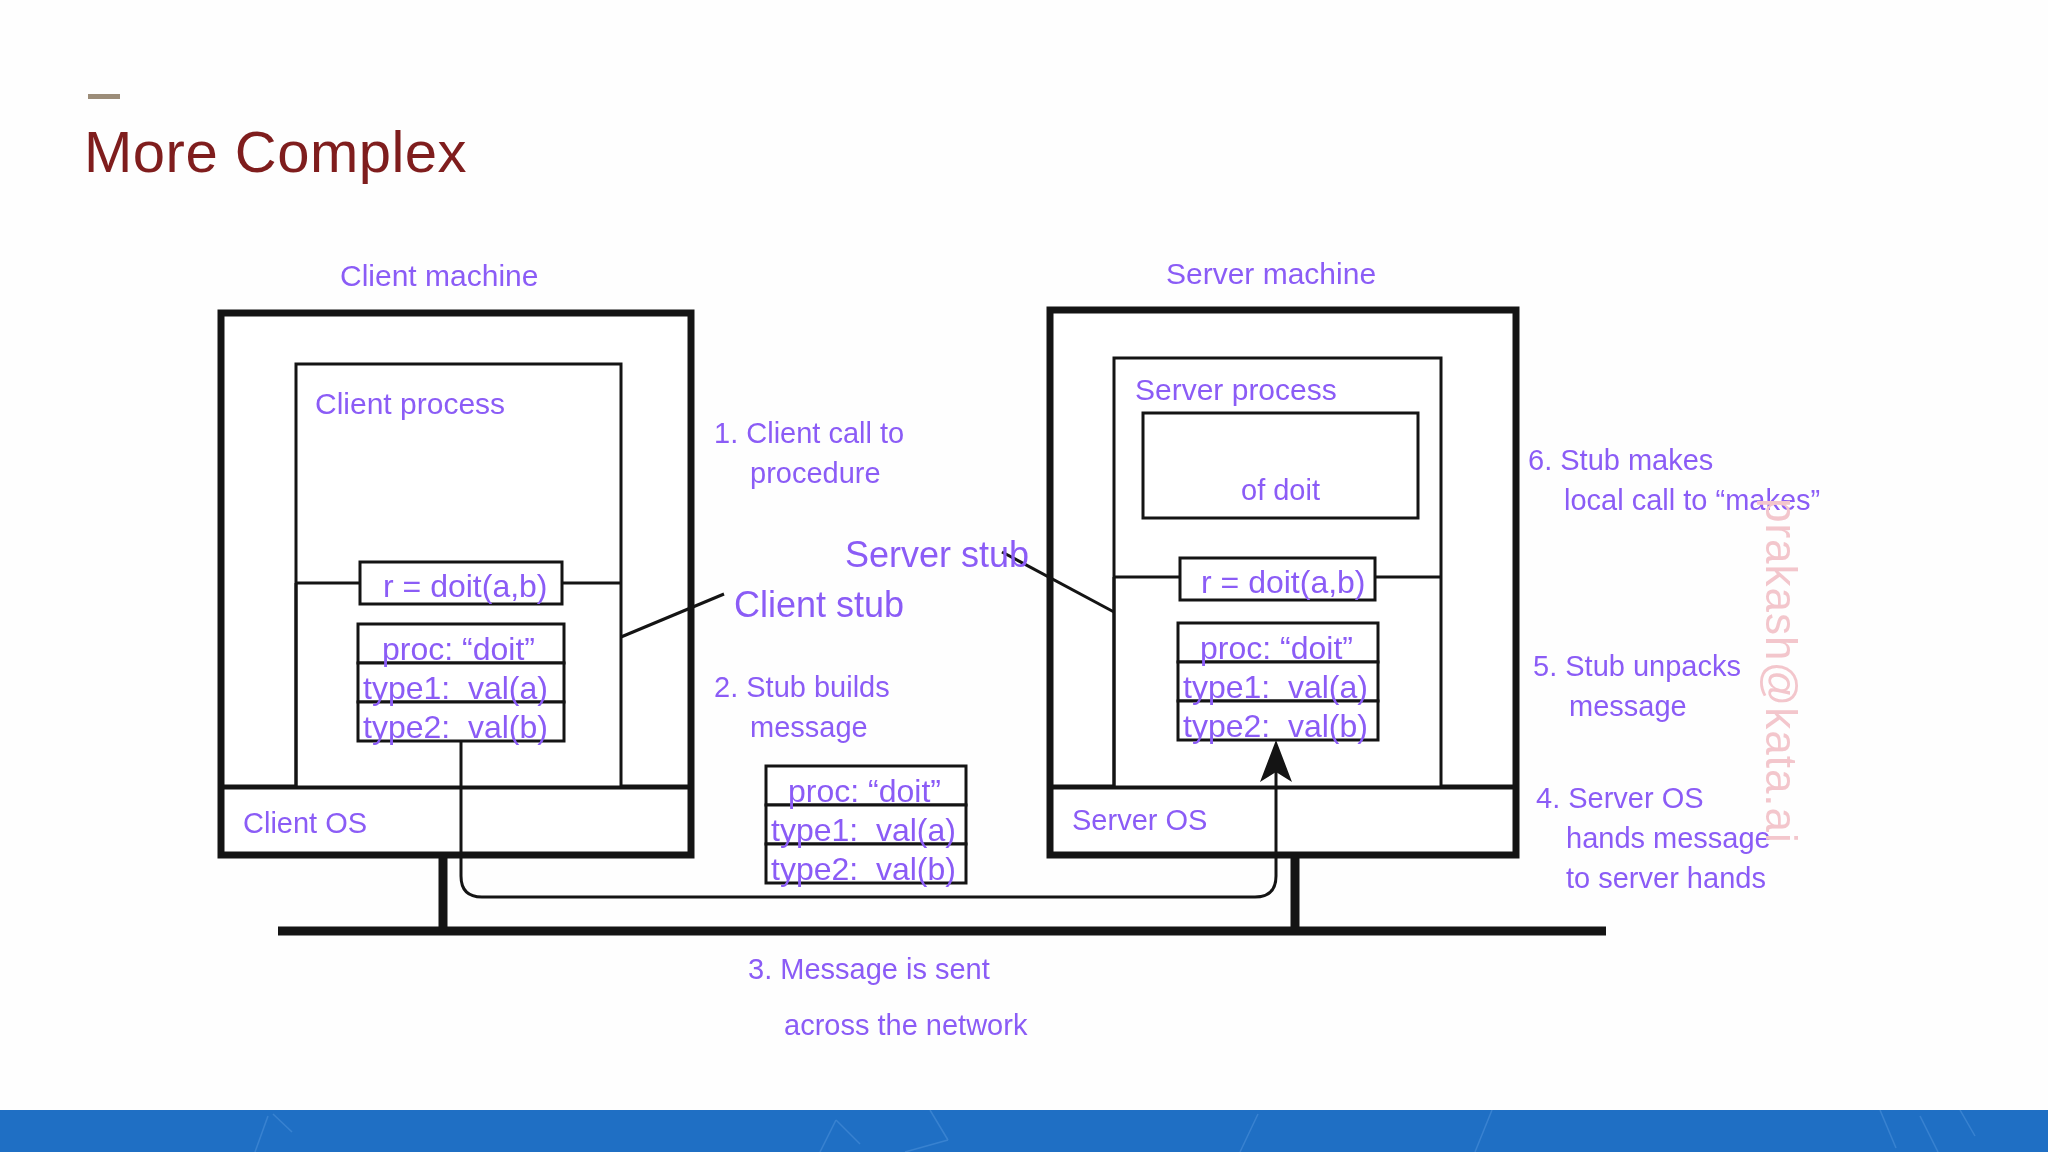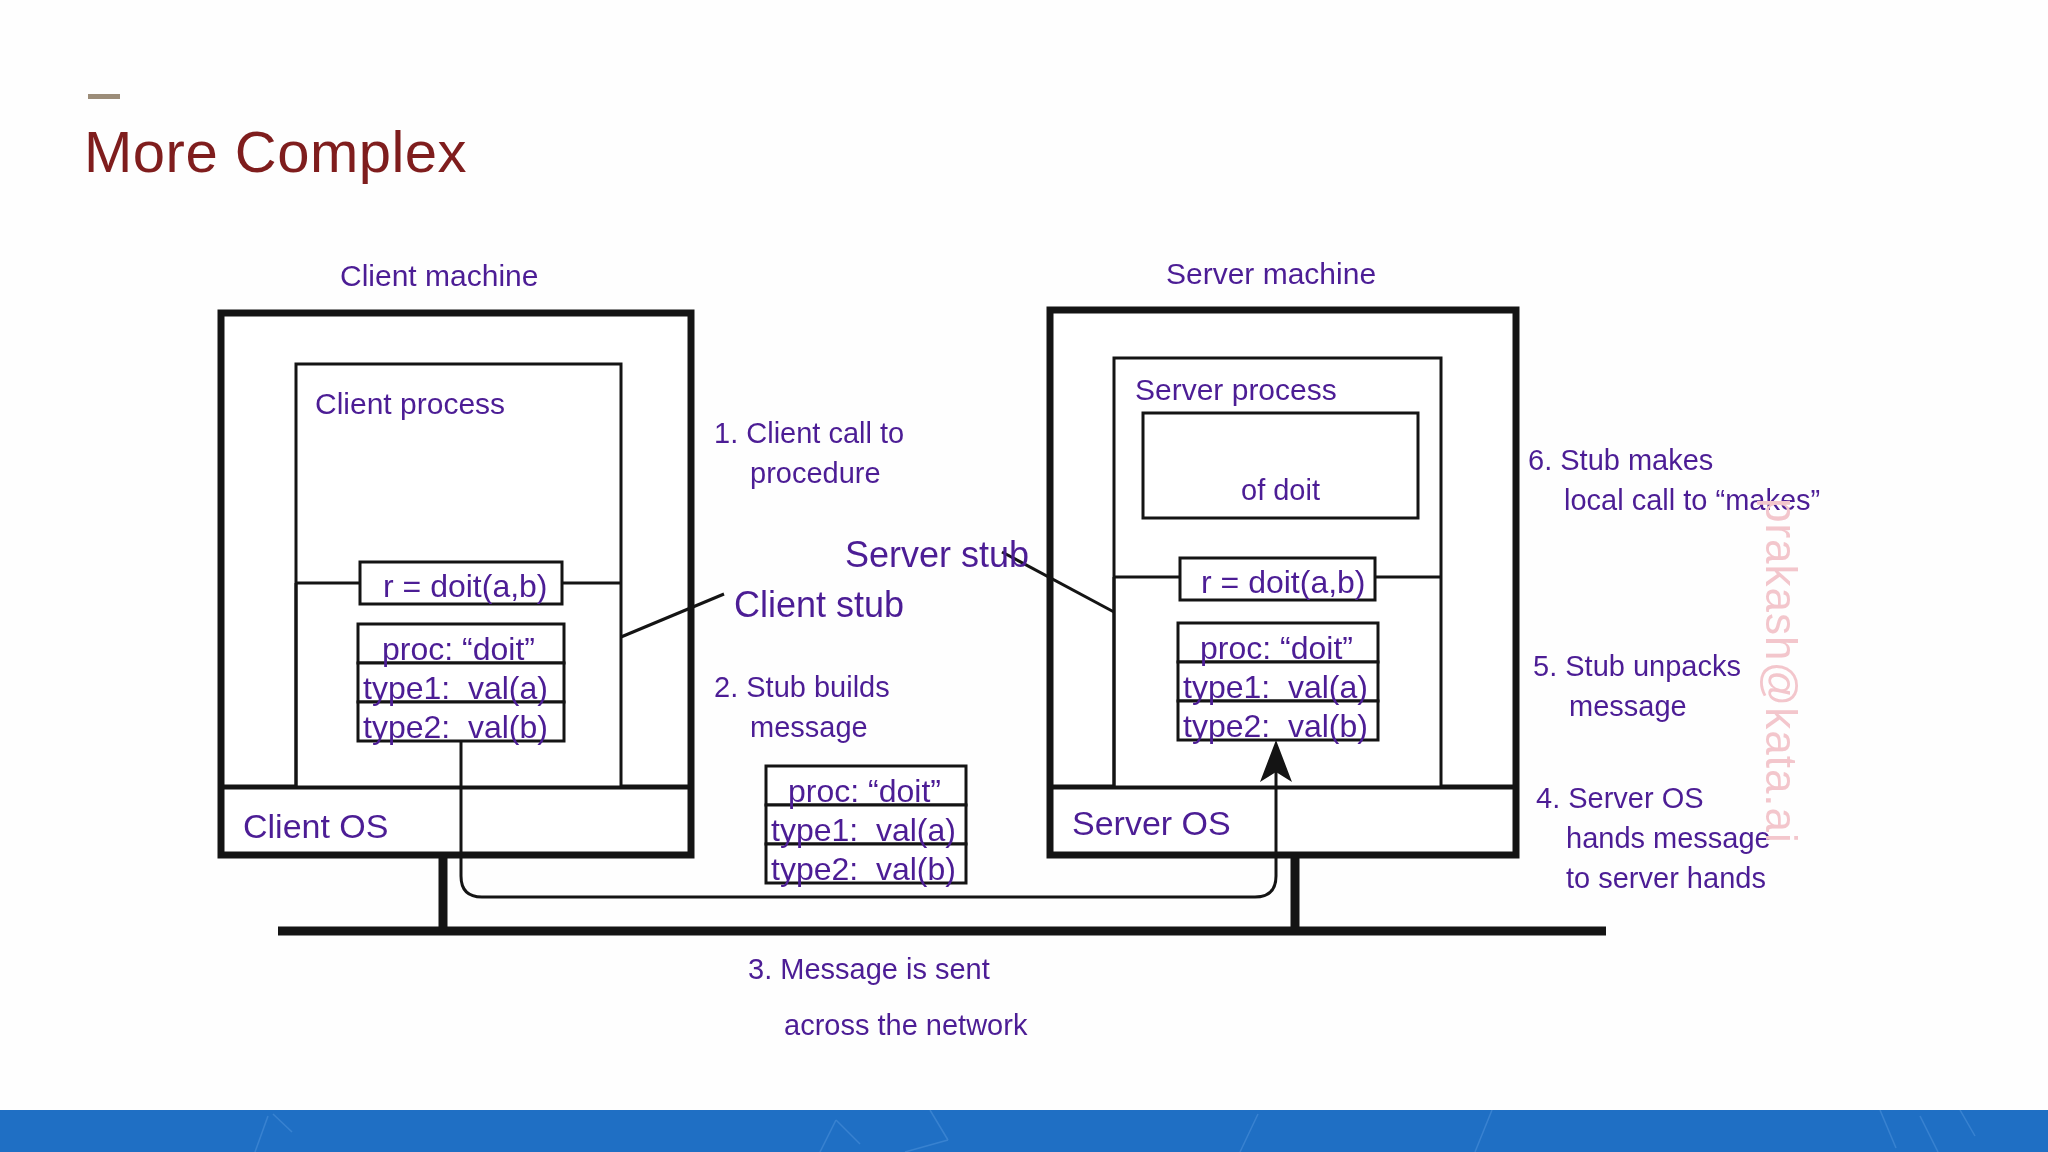--- a/index.html
+++ b/index.html
@@ -34,28 +34,28 @@
   
   #diagram {
     position: absolute;
     left: 0; top: 0;
     width: 2048px; height: 1110px;
   }
   #diagram svg { display: block; }
 
   .dg-label {
     position: absolute;
-    color: #4c1d95;
+    color: #8b5cf6;
     font-family: "Liberation Sans", sans-serif;
     white-space: pre;
     line-height: 1.22;
   }
   .lbl-machine { font-size: 30px; }
   .lbl-process { font-size: 30px; }
-  .lbl-os      { font-size: 34px; }
+  .lbl-os      { font-size: 29px; }
   .lbl-impl    { font-size: 29px; text-align: center; }
   .lbl-box     { font-size: 32px; }
   .lbl-step    { font-size: 29px; }
   .lbl-stub    { font-size: 36px; }
 
   
   #watermark {
     position: absolute;
     left: 1806px; top: 498px;
     font-size: 44px;

